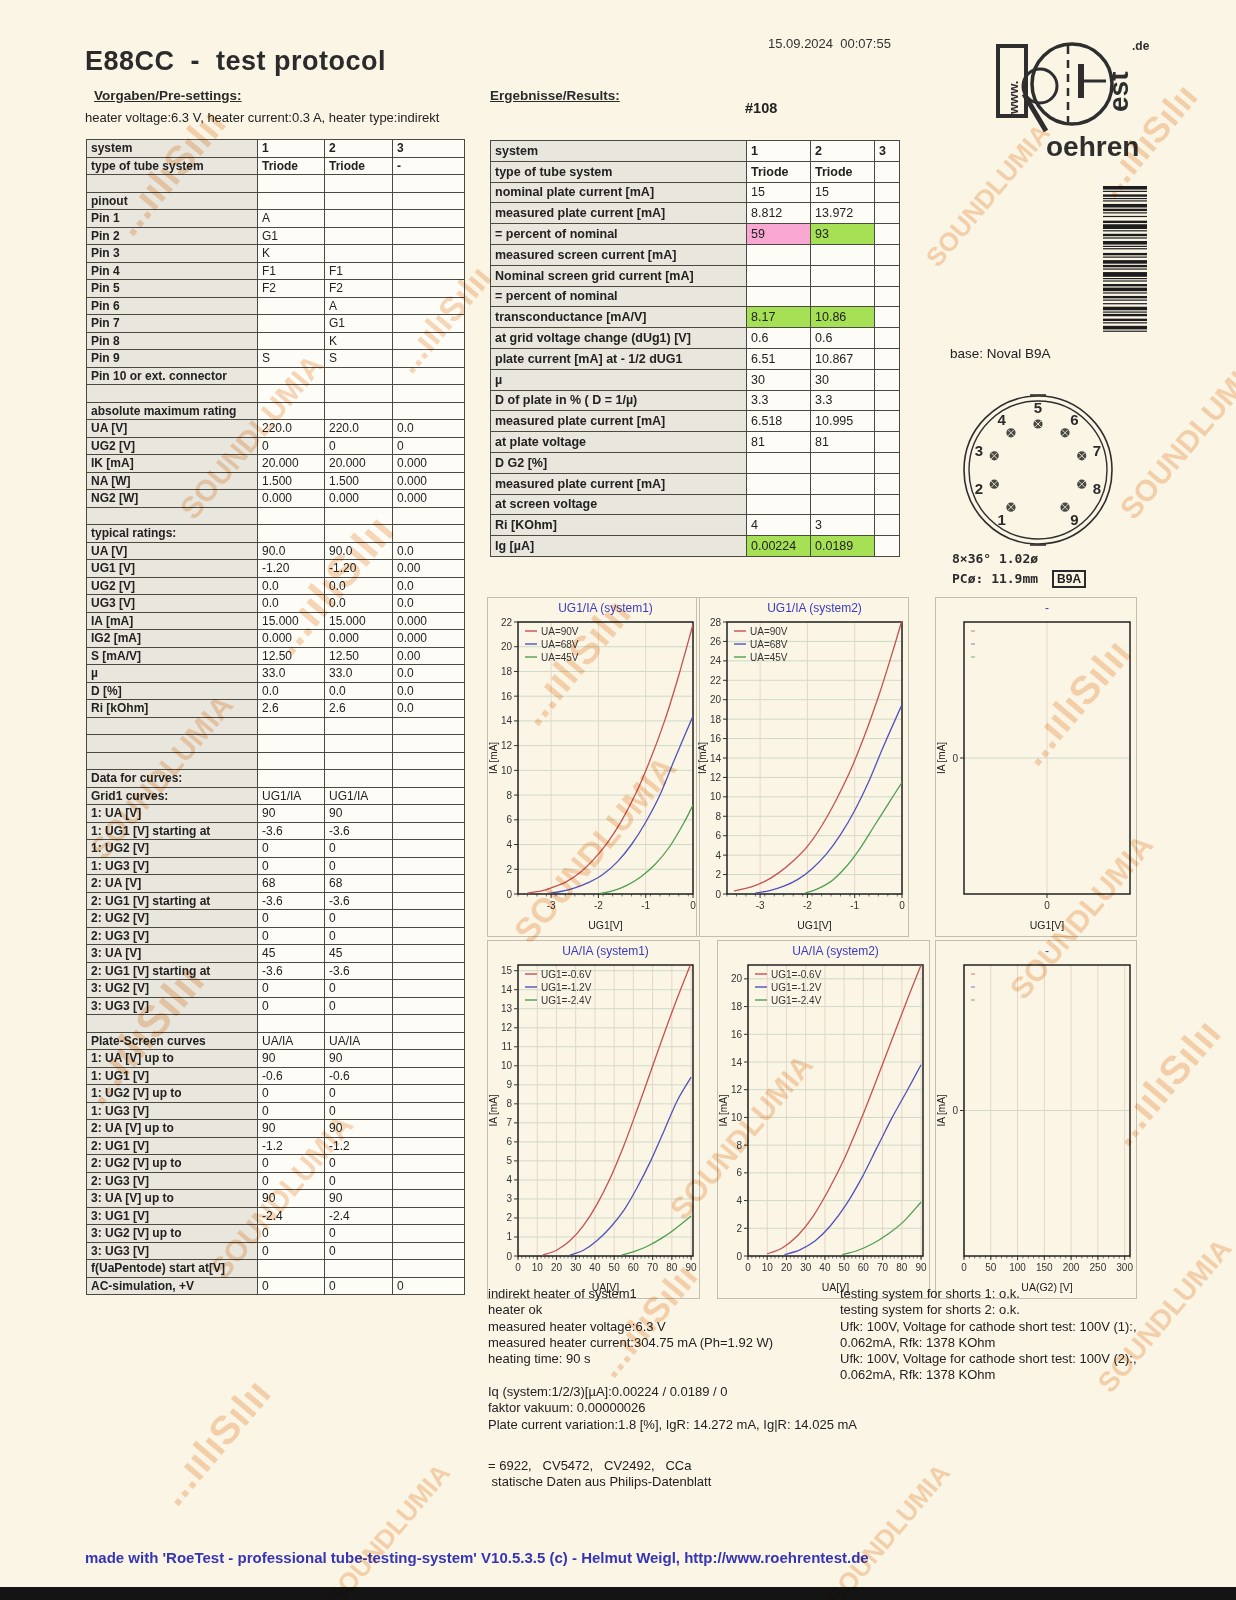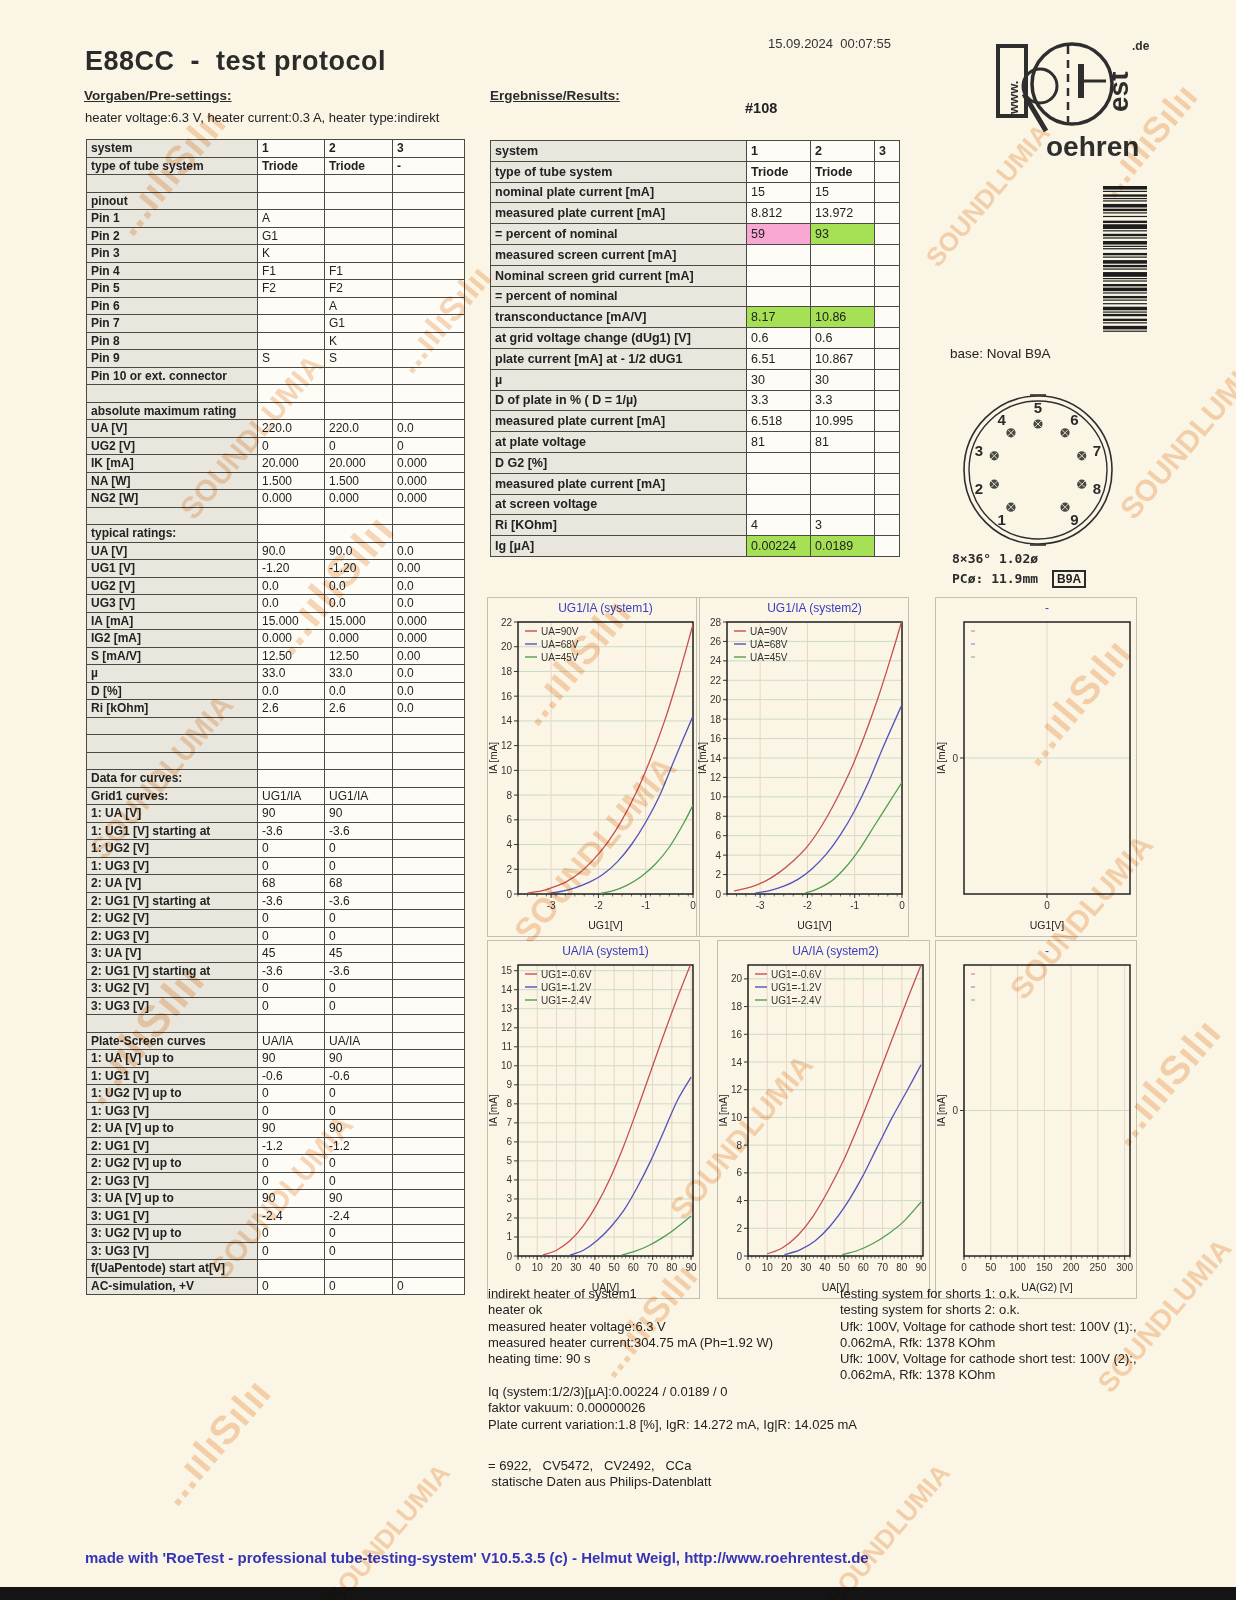--- a/index.html
+++ b/index.html
@@ -120,21 +120,21 @@
         <rect x="0" y="117.12" width="44" height="1.20" fill="#1d1d1d"></rect>
         <rect x="0" y="120.71" width="44" height="3.59" fill="#1d1d1d"></rect>
         <rect x="0" y="125.49" width="44" height="1.20" fill="#1d1d1d"></rect>
         <rect x="0" y="127.88" width="44" height="2.39" fill="#1d1d1d"></rect>
         <rect x="0" y="132.66" width="44" height="2.39" fill="#1d1d1d"></rect>
         <rect x="0" y="136.24" width="44" height="1.20" fill="#1d1d1d"></rect>
         <rect x="0" y="139.83" width="44" height="3.59" fill="#1d1d1d"></rect>
         <rect x="0" y="144.61" width="44" height="1.20" fill="#1d1d1d"></rect>
       </svg>
 
-    <div class="abs sechead" style="left:84px;top:88px;">Vorgaben/Pre-settings:</div>
+    <div class="abs sechead" style="left:94px;top:88px;">Vorgaben/Pre-settings:</div>
     <div class="abs heaterline">heater voltage:6.3 V, heater current:0.3 A, heater type:indirekt</div>
 
     <table class="abs ltable" style="left:86px;top:139px;width:378px;">
       <colgroup>
           <col style="width:171px">
           <col style="width:67px">
           <col style="width:68px">
           <col style="width:72px">
         </colgroup>
       <tbody id="ltbody">

